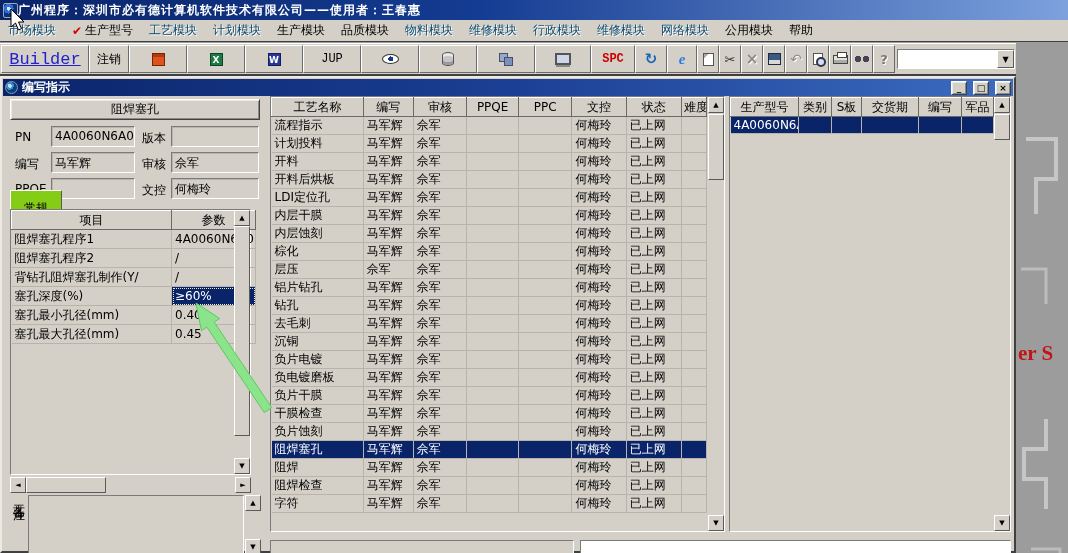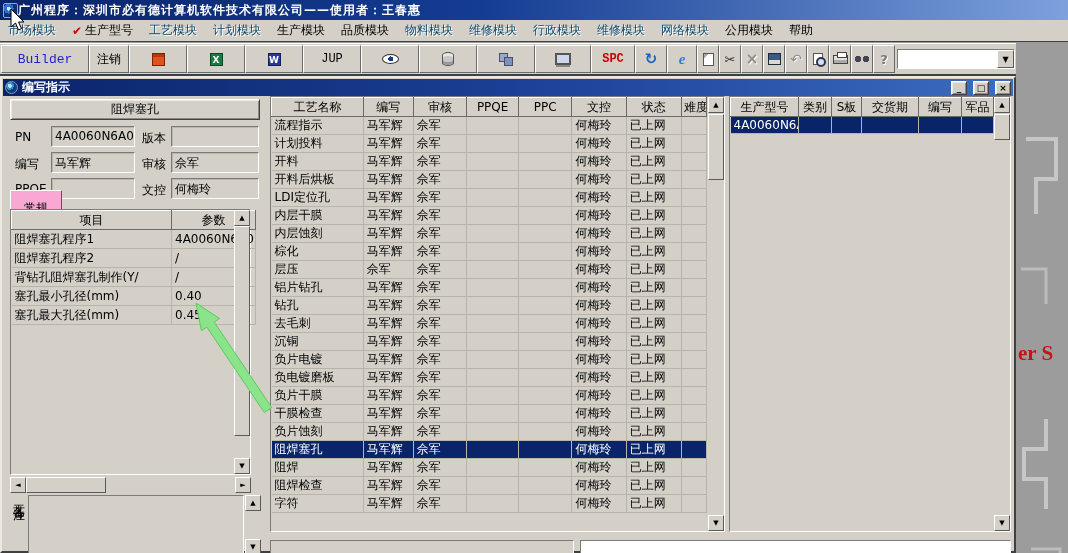--- a/index.html
+++ b/index.html
@@ -27,21 +27,21 @@
   .menu-item { padding:2px 8px; white-space:nowrap; display:flex; gap:3px; align-items:center; }
   .menu-item.disabled { color:#0c4a6e; text-shadow:1px 1px 0 #ffffff; }
   .menu-check { color:#d40000; font-weight:bold; text-shadow:none; }
 
   
   .toolbar { position:absolute; left:0; top:43px; width:1016px; height:33px; background:#d4d0c8;
     border-top:1px solid #ffffff; border-bottom:2px solid #404040;
     display:flex; align-items:center; padding:1px 1px; }
   .tb-btn { height:28px; display:flex; align-items:center; justify-content:center;
     border:1px solid; border-color:#ffffff #6a6a6a #6a6a6a #ffffff; background:#d4d0c8; }
-  .builder-text { color:#2222cc; font-family:"Liberation Mono","DejaVu Sans Mono",monospace; font-size:13px; }
+  .builder-text { color:#2222cc; font-family:"Liberation Mono","DejaVu Sans Mono",monospace; font-size:17px;text-decoration:underline; }
   .spc-text { color:#cc0000; font-weight:bold; font-family:"Liberation Mono",monospace; font-size:12px; }
   .jup-text { font-family:"Liberation Mono",monospace; font-size:12px; }
   .tb-combo { margin-left:2px; width:118px; height:20px; background:#fff;
     border:1px solid; border-color:#7b7b7b #fff #fff #7b7b7b; display:flex; }
   .tb-combo .val { flex:1; }
   .combo-drop { width:17px; height:18px; display:flex;align-items:center;justify-content:center; font-size:8px; }
   
   .ic { display:inline-block; }
   .ic-form { width:13px; height:13px; background:#e0531e; border:1px solid #7a2400;
     box-shadow:inset 0 3px 0 #b23a10; }
@@ -93,21 +93,21 @@
   .child-title-text { flex:1; font-size:12px; }
 
   
   .process-header { position:absolute; left:8px; top:21px; width:250px; height:21px;
     display:flex; align-items:center; justify-content:center; }
   .f-label { position:absolute; white-space:nowrap; }
   .field { position:absolute; height:21px; padding:2px 3px; white-space:nowrap; overflow:hidden;
     border:1px solid; border-color:#7b7b7b #ffffff #ffffff #7b7b7b; background:#d4d0c8;
     box-shadow:inset 1px 1px 0 #b9b5ad; }
   .tab { position:absolute; left:8px; top:112px; width:52px; height:36px;
-    border:1px solid; border-color:#ffffff #5a5a5a transparent #ffffff; background:#f9a8d4;
+    border:1px solid; border-color:#ffffff #5a5a5a transparent #ffffff; background:#84cc16;
     display:flex; align-items:center; justify-content:center; }
 
   table { border-collapse:collapse; table-layout:fixed; width:100%; }
   th { background:#d4d0c8; border:1px solid; border-color:#ffffff #6a6a6a #6a6a6a #ffffff;
     font-weight:normal; padding:0 2px; white-space:nowrap; overflow:hidden; }
   td { padding:0 3px; white-space:nowrap; overflow:hidden;
     border-right:1px solid #b8b4ac; border-bottom:1px solid #b8b4ac; }
   tr.sel td { background:#0a246a; color:#fff; }
   tr.sel-cell-row td:nth-child(2) { background:#0a246a; color:#fff; outline:1px dotted #e8e8c0; outline-offset:-2px; }
 
@@ -337,20 +337,24 @@
               <td>4A0060N6A0.cvi</td>
             </tr>
             <tr>
               <td>阻焊塞孔程序2</td>
               <td>/</td>
             </tr>
             <tr>
               <td>背钻孔阻焊塞孔制作(Y/</td>
               <td>/</td>
             </tr>
+            <tr class="sel-cell-row">
+              <td>塞孔深度(%)</td>
+              <td>≥60%</td>
+            </tr>
             <tr>
               <td>塞孔最小孔径(mm)</td>
               <td>0.40</td>
             </tr>
             <tr>
               <td>塞孔最大孔径(mm)</td>
               <td>0.45</td>
             </tr>
           </tbody>
       </table>

